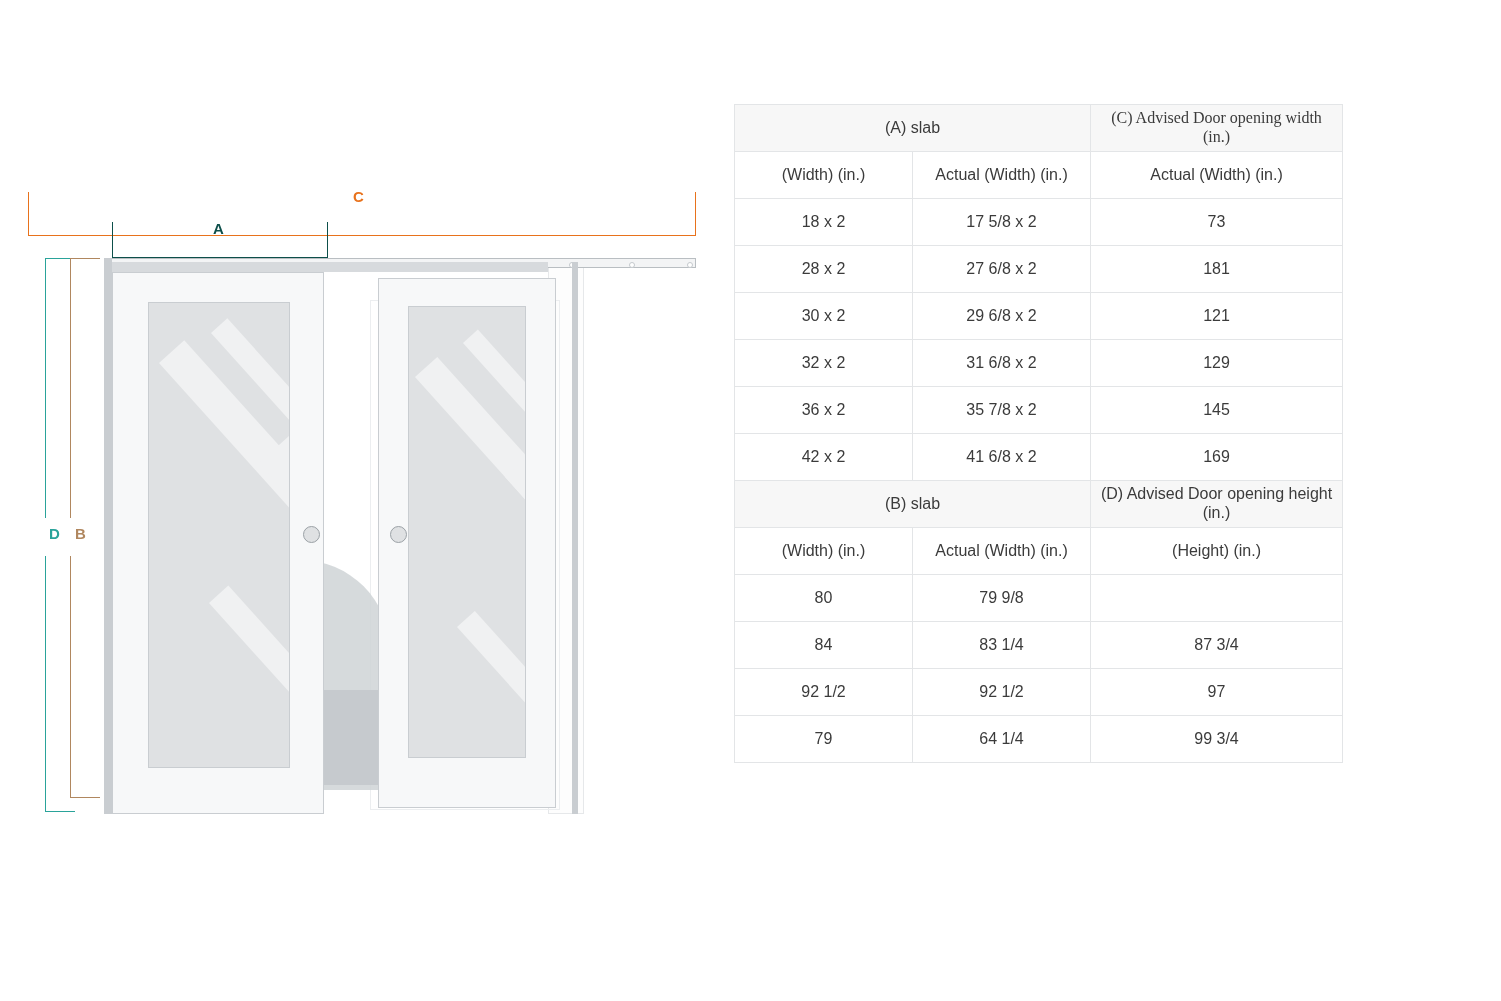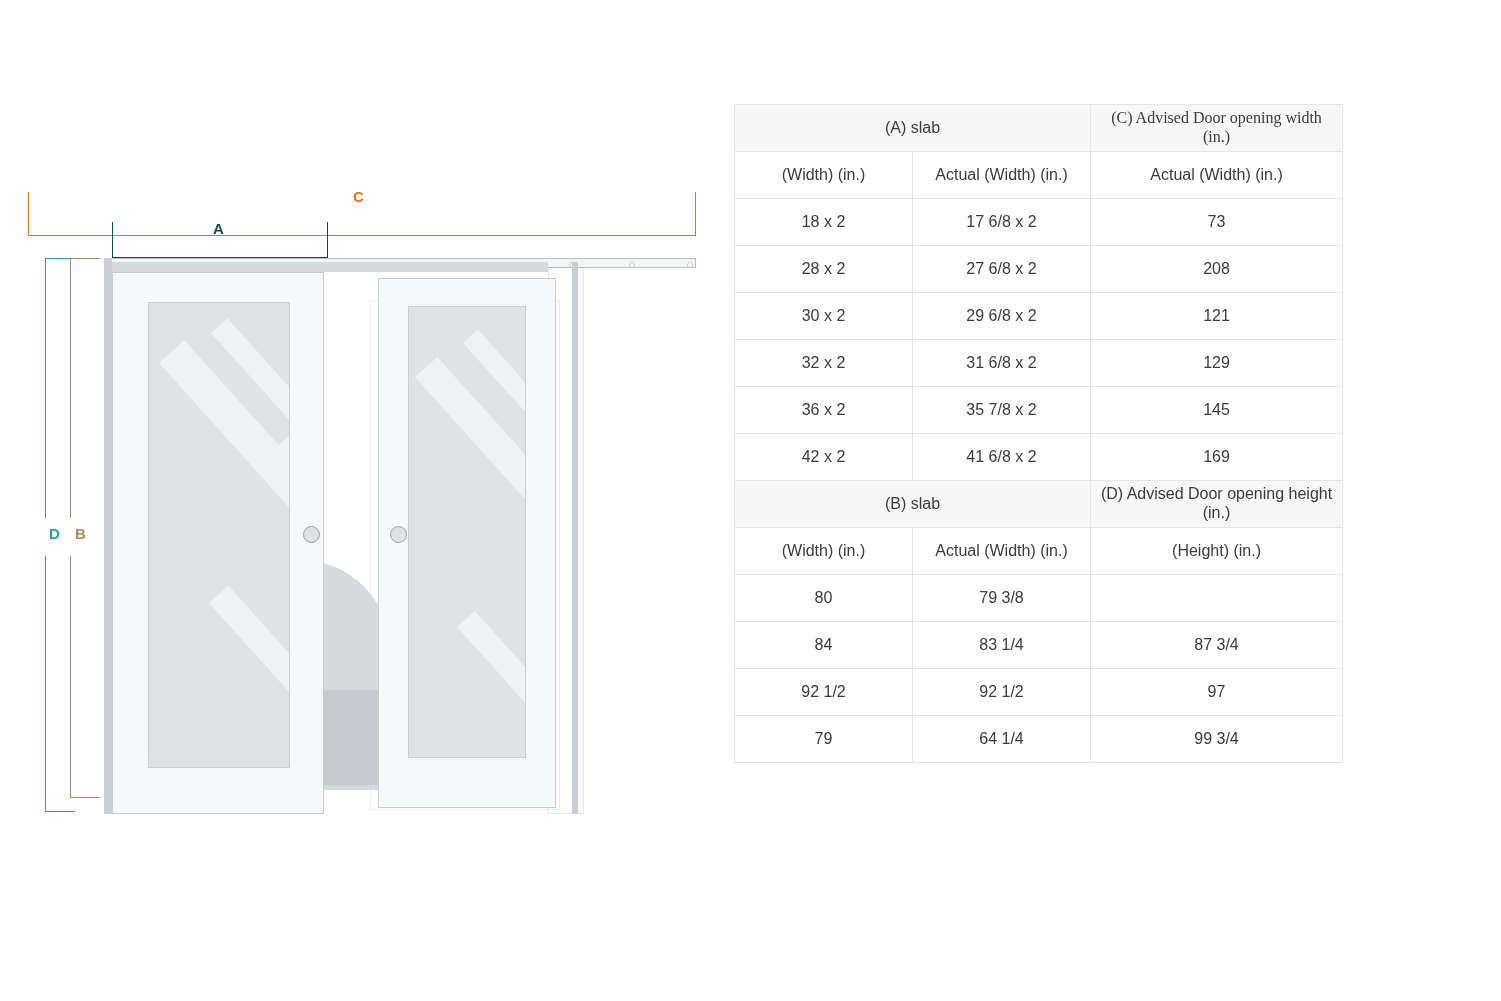--- a/index.html
+++ b/index.html
@@ -286,27 +286,27 @@
         <td class="grp-c">(C) Advised Door opening width (in.)</td>
       </tr>
       <tr class="sub-head">
         <td>(Width) (in.)</td>
         <td>Actual (Width) (in.)</td>
         <td>Actual (Width) (in.)</td>
       </tr>
 
       <tr>
         <td>18 x 2</td>
-        <td>17 6/8 x 2</td>
+        <td>17 5/8 x 2</td>
         <td>73</td>
       </tr>
       <tr>
         <td>28 x 2</td>
         <td>27 6/8 x 2</td>
-        <td>208</td>
+        <td>181</td>
       </tr>
       <tr>
         <td>30 x 2</td>
         <td>29 6/8 x 2</td>
         <td>121</td>
       </tr>
       <tr>
         <td>32 x 2</td>
         <td>31 6/8 x 2</td>
         <td>129</td>
@@ -327,21 +327,21 @@
         <td class="grp-d">(D) Advised Door opening height (in.)</td>
       </tr>
       <tr class="sub-head">
         <td>(Width) (in.)</td>
         <td>Actual (Width) (in.)</td>
         <td>(Height) (in.)</td>
       </tr>
 
       <tr>
         <td>80</td>
-        <td>79 3/8</td>
+        <td>79 9/8</td>
         <td></td>
       </tr>
       <tr>
         <td>84</td>
         <td>83 1/4</td>
         <td>87 3/4</td>
       </tr>
       <tr>
         <td>92 1/2</td>
         <td>92 1/2</td>

